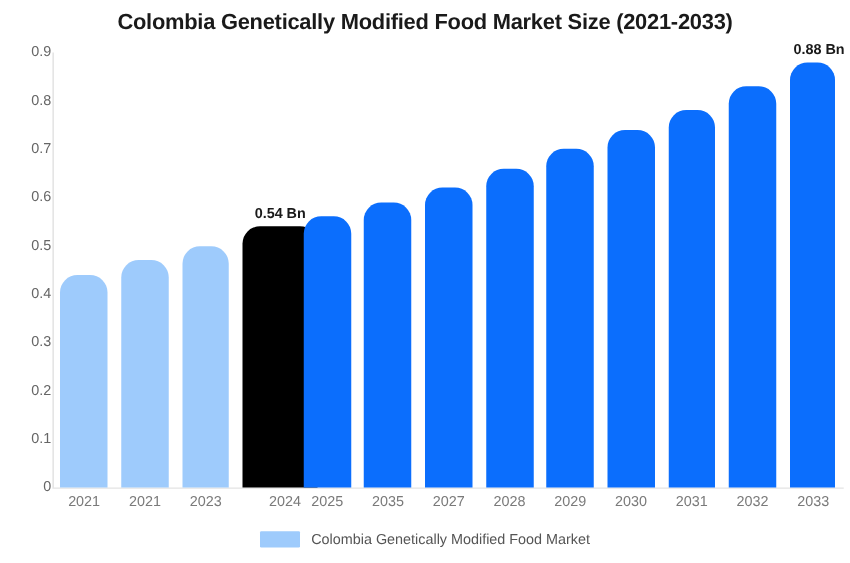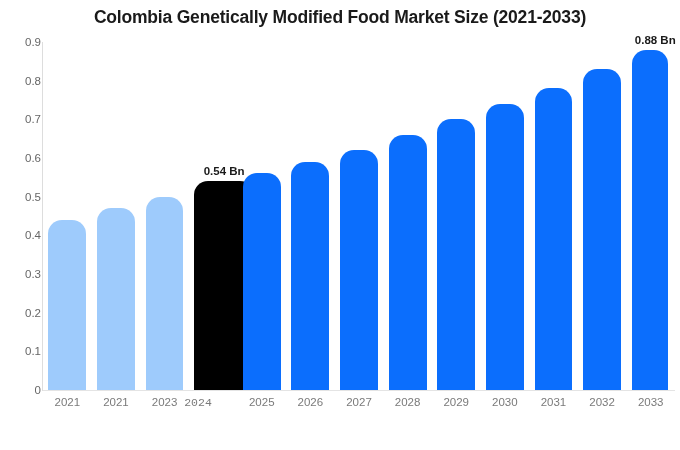--- a/index.html
+++ b/index.html
@@ -194,26 +194,30 @@
       <div class="bar-group" style="left: 588.732px; width: 36px; height: 340.267px;">
         <div class="bar" style="height: 100%; background: rgb(11, 110, 253);"></div>
         <div class="bar-label" style="right: -8px;">0.88 Bn</div>
       </div>
     </div>
 
   <div id="xticks">
       <div class="xtick" style="left: 67.3077px;">2021</div>
       <div class="xtick" style="left: 115.923px;">2021</div>
       <div class="xtick" style="left: 164.538px;">2023</div>
-      <div class="xtick" style="left: 198px; font-family: Liberation Mono, monospace;">2024</div>
+      <div class="xtick" style="left: 228px;">2024</div>
       <div class="xtick" style="left: 261.769px;">2025</div>
-      <div class="xtick" style="left: 310.385px;">2026</div>
+      <div class="xtick" style="left: 310.385px;">2035</div>
       <div class="xtick" style="left: 359px;">2027</div>
       <div class="xtick" style="left: 407.615px;">2028</div>
       <div class="xtick" style="left: 456.231px;">2029</div>
       <div class="xtick" style="left: 504.846px;">2030</div>
       <div class="xtick" style="left: 553.462px;">2031</div>
       <div class="xtick" style="left: 602.077px;">2032</div>
       <div class="xtick" style="left: 650.692px;">2033</div>
     </div>
 
+  <div id="legend">
+      <span class="legend-swatch" style="background: rgb(158, 203, 252);"></span>
+      <span class="legend-text">Colombia Genetically Modified Food Market</span>
+    </div>
 
 </div>
 
 </body></html>

